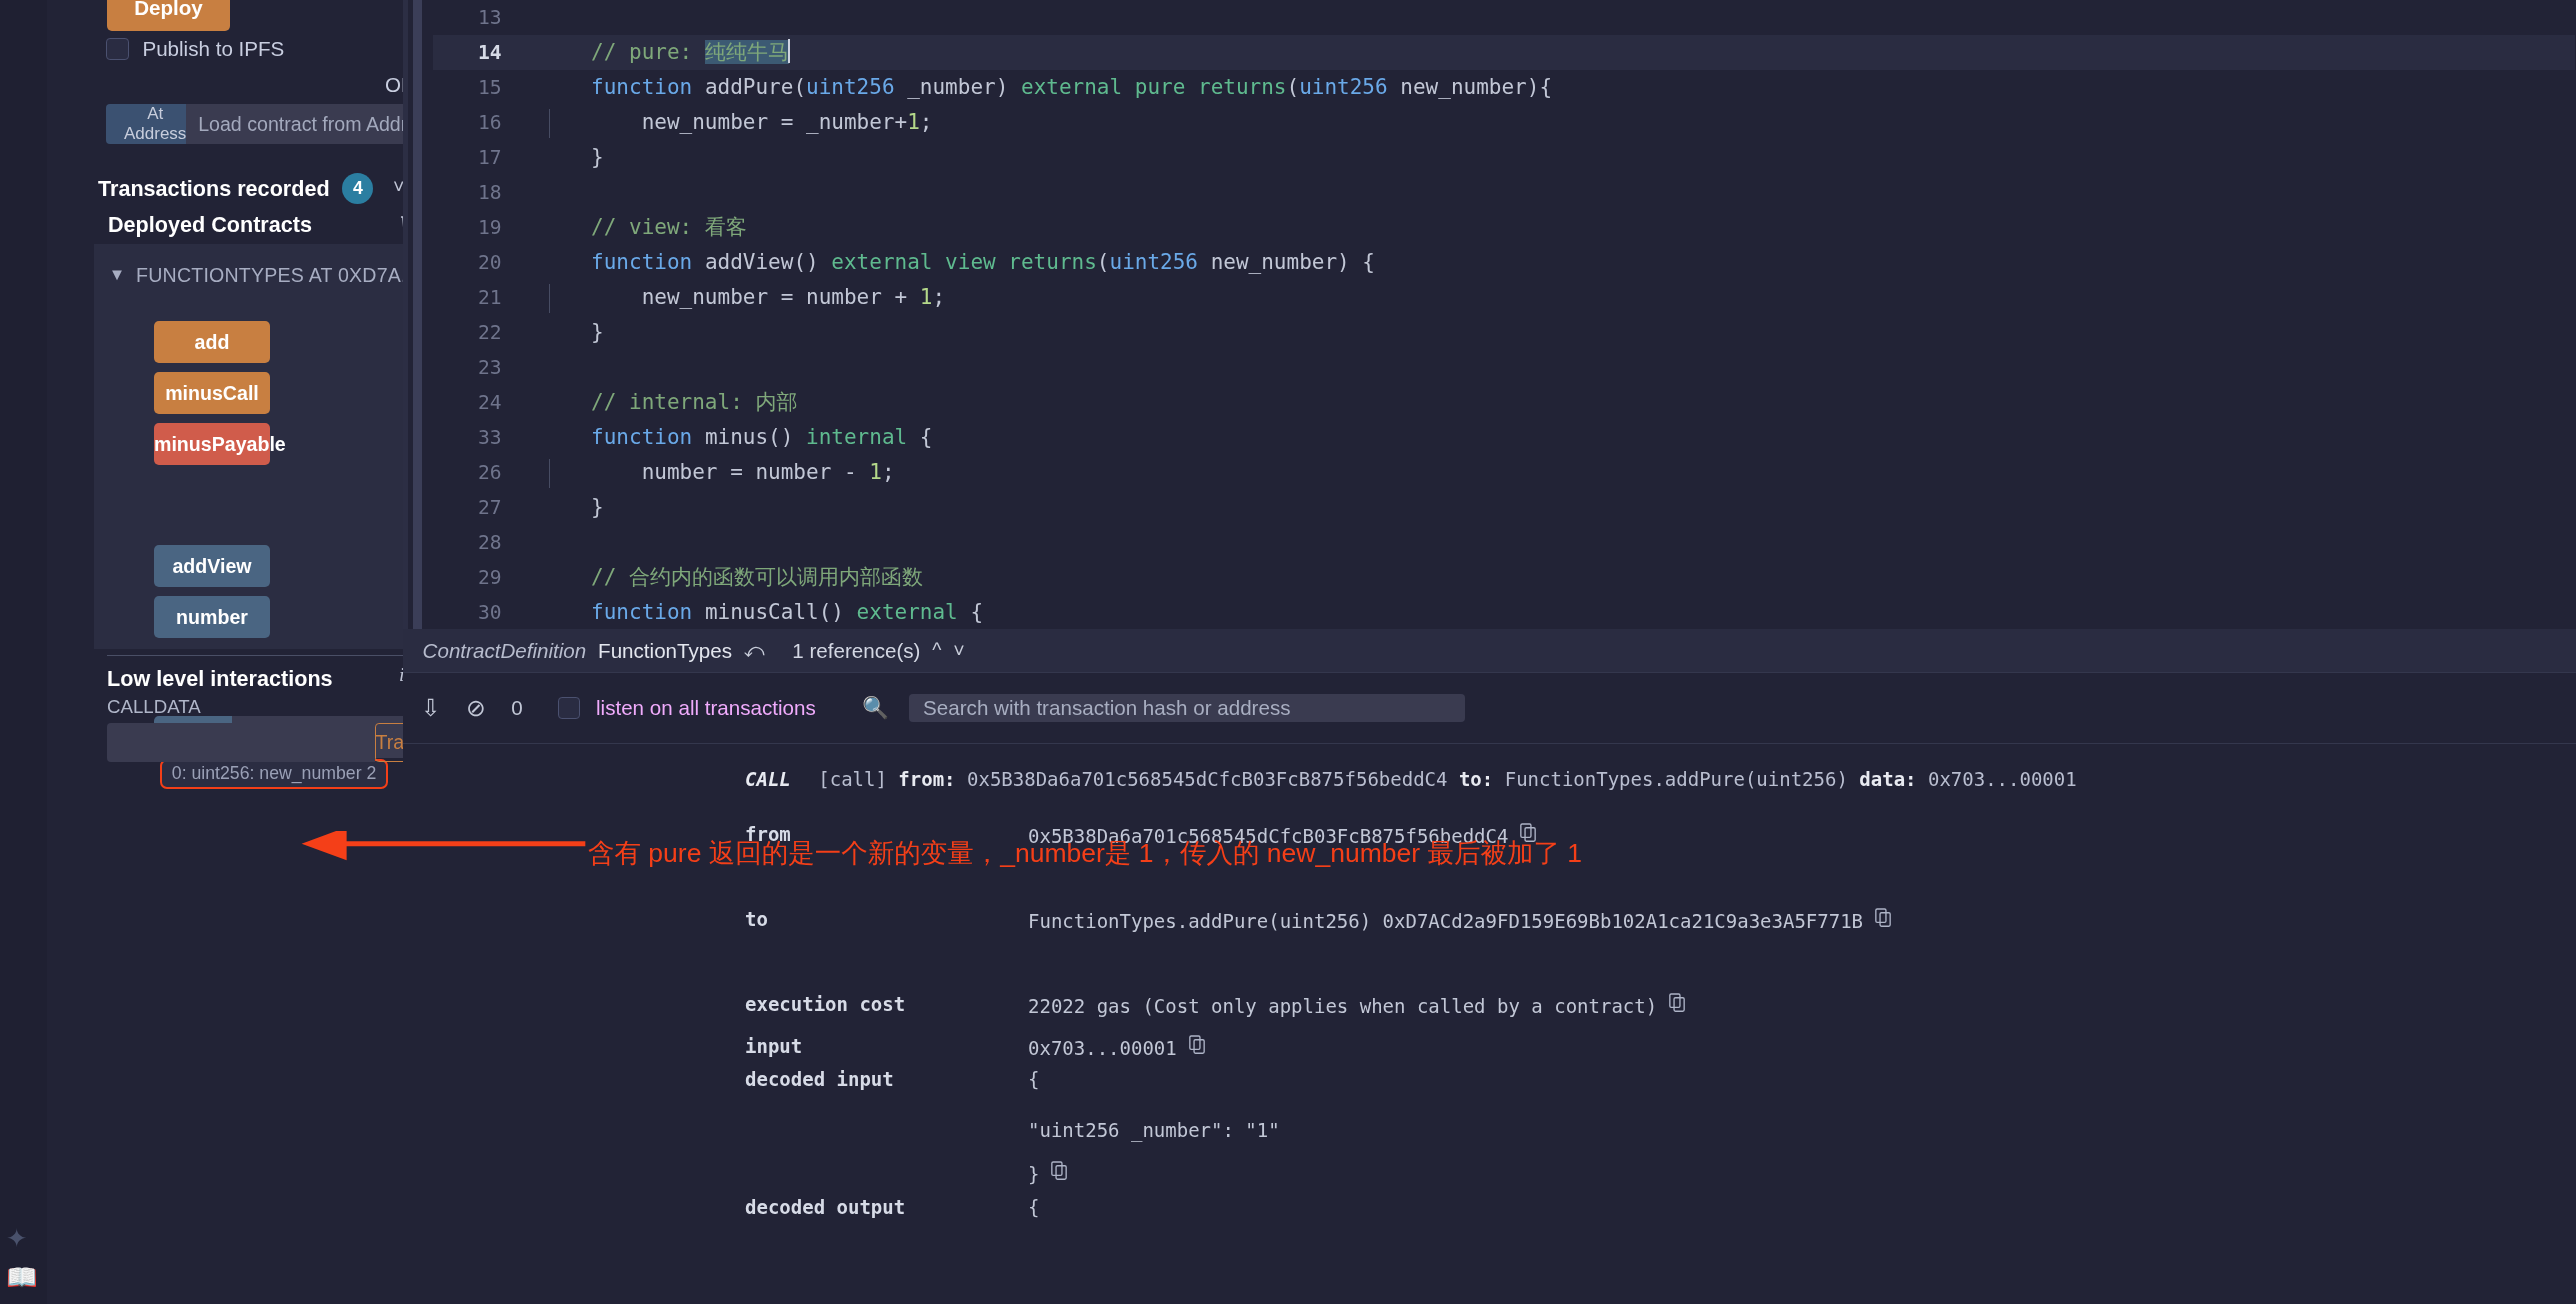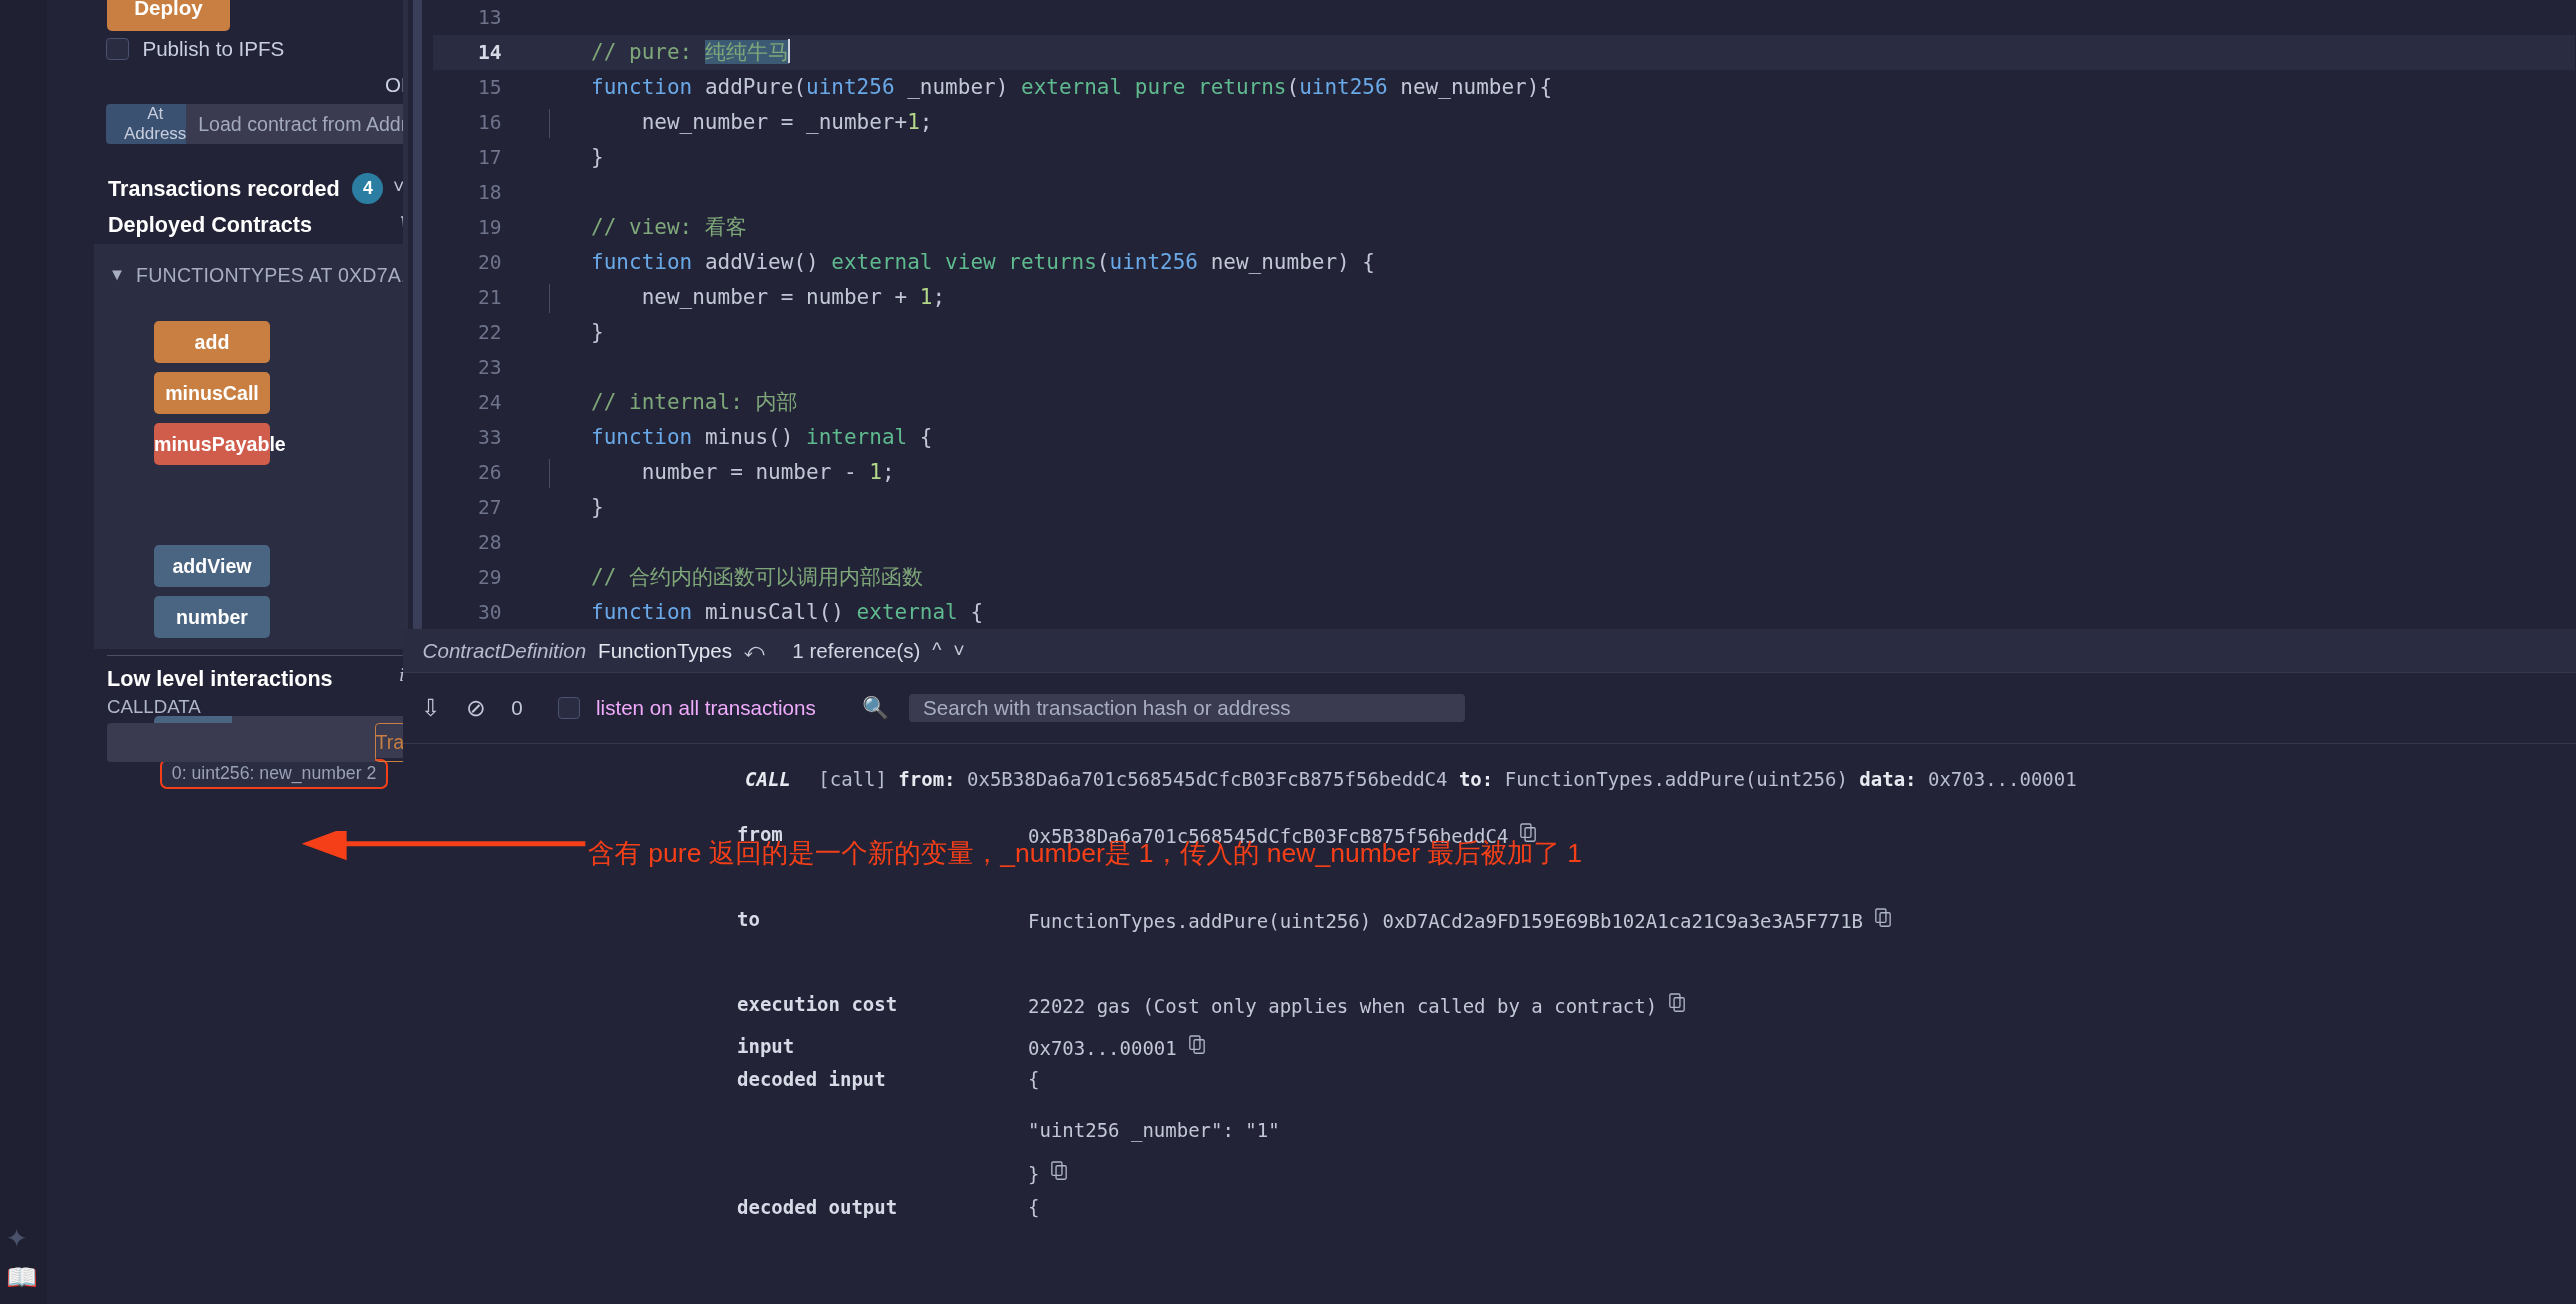--- a/index.html
+++ b/index.html
@@ -52,21 +52,21 @@
     width: 130px; background: #3b5171; color: #c8cddc; border: none;
     font-size: 17px; font-family: inherit; cursor: pointer; padding-left: 18px;
   }
   .addr-input {
     flex: 1; background: #3a3b50; border: none; color: #b6bbcd;
     font-size: 19.6px; padding: 0 11.8px; font-family: inherit;
   }
   .addr-input::placeholder { color: #a3a9bd; }
 
   .tx-recorded {
-    position: absolute; left: 61px; top: 173px; display: flex; align-items: center; gap: 12.8px;
+    position: absolute; left: 51px; top: 173px; display: flex; align-items: center; gap: 12.8px;
   }
   .tx-recorded .t { font-size: 21.6px; color: #fff; font-weight: 600; }
   .badge-count {
     width: 31px; height: 31px; border-radius: 50%; background: #2b7ea1;
     color: #fff; font-size: 17.7px; display: flex; align-items: center; justify-content: center;
     font-weight: 600;
   }
   .chev-right {
     position: absolute; left: 346px; top: 175px; color: #c0c5d6; font-size: 19.6px; cursor: pointer;
   }
@@ -226,21 +226,21 @@
   .call-row {
     position: absolute; left: 0; top: 23.6px; width: 2173px; height: 39px;
     font-size: 19px; color: #b9bed0; white-space: nowrap; padding-left: 342px;
   }
   .call-tag { color: #e8eaf1; font-weight: bold; font-style: italic; margin-right: 27.5px; }
   .call-b { color: #e8eaf1; font-weight: bold; }
   .detail {
     position: absolute; left: 0; width: 2173px; font-size: 19px; color: #c6cbdb;
     white-space: nowrap;
   }
-  .d-key { position: absolute; left: 334px; font-weight: bold; color: #d7dbe7; }
+  .d-key { position: absolute; left: 342px; font-weight: bold; color: #d7dbe7; }
   .d-val { position: absolute; left: 625px; color: #c2c7d6; }
   .cp-ico { color: #aeb4c7; margin-left: 11.8px; cursor: pointer; display: inline-block; }
 
   
   .anno-text {
     position: absolute; left: 588px; top: 835px; font-size: 26.5px; color: #f43f18;
     white-space: nowrap; font-family: "Liberation Sans", sans-serif;
   }
   .anno-arrow { position: absolute; left: 295px; top: 831px; }
 </style>

